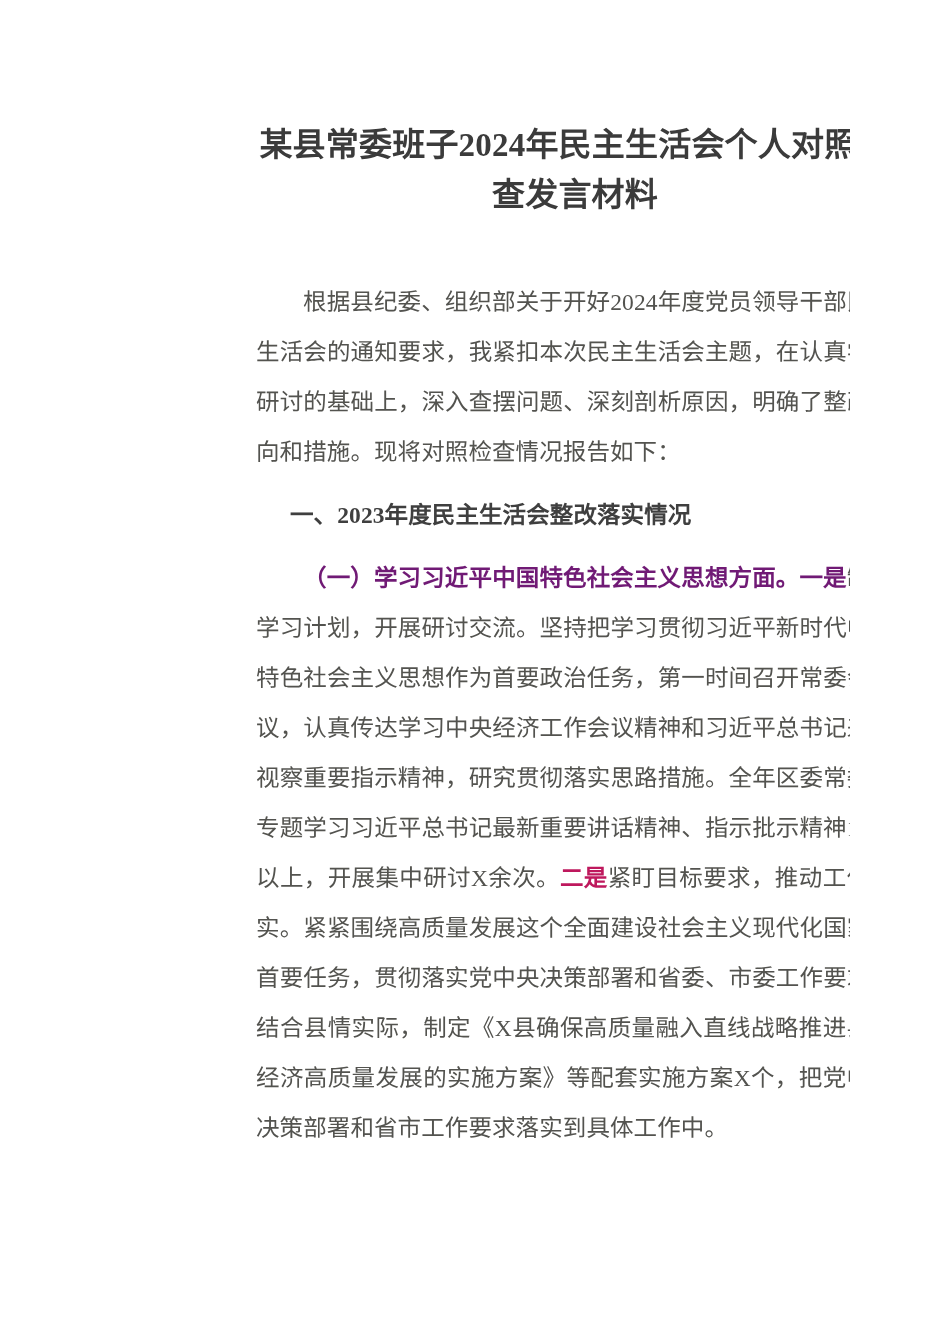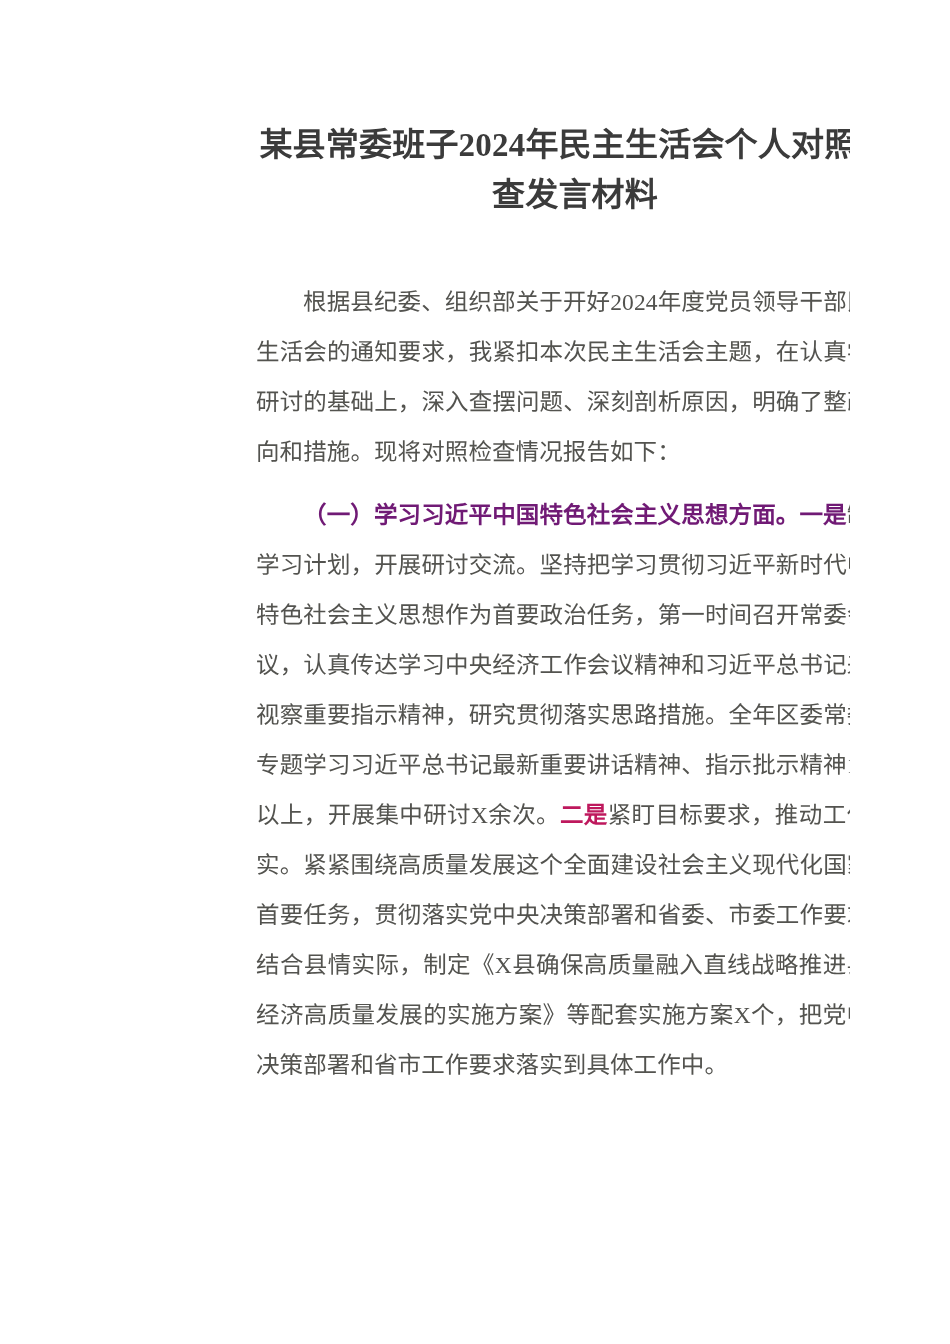--- a/index.html
+++ b/index.html
@@ -93,18 +93,19 @@
     <h1 class="doc-title">
       <span>某县常委班子2024年民主生活会个人对照检查发言</span><span>材料</span>
     </h1>
 
     <div class="title-spacer"></div>
 
     <p class="para">根据县纪委、组织部关于开好2024年度党员领导干部民主生活会的通知要求，我紧扣本次民主生活会主题，在认真学习研讨的基础上，深入查摆问题、深刻剖析原因，明确了整改方向和措施。现将对照检查情况报告如下：</p>
 
     <div class="title-spacer" style="height:0px"></div>
 
+    <p class="heading">一、2023年度民主生活会整改落实情况</p>
 
     <p class="para"><span class="lead">（一）学习习近平中国特色社会主义思想方面。一是</span><span>制定学习计划，开展研讨交流。坚持把学习贯彻习近平新时代中国特色社会主义思想作为首要政治任务，第一时间召开常委会会议，认真传达学习中央经济工作会议精神和习近平总书记来川视察重要指示精神，研究贯彻落实思路措施。全年区委常委会专题学习习近平总书记最新重要讲话精神、指示批示精神10次以上，开展集中研讨X余次。</span><span class="nb">二是</span><span>紧盯目标要求，推动工作落实。紧紧围绕高质量发展这个全面建设社会主义现代化国家的首要任务，贯彻落实党中央决策部署和省委、市委工作要求，结合县情实际，制定《X县确保高质量融入直线战略推进县域经济高质量发展的实施方案》等配套实施方案X个，把党中央决策部署和省市工作要求落实到具体工作中。</span></p>
 
   </div>
 
 </div>
 
 </body></html>

